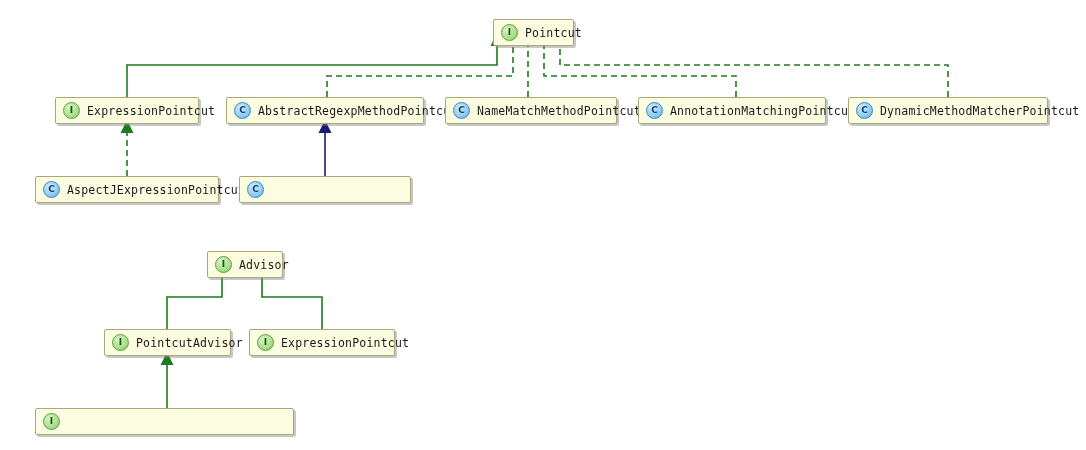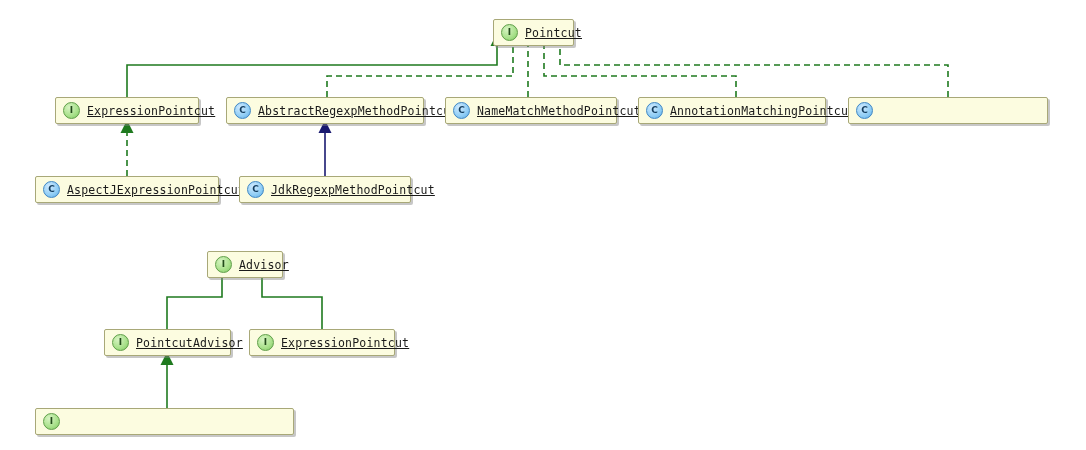--- a/index.html
+++ b/index.html
@@ -61,21 +61,20 @@
   .uml-node .stereo-icon.cls {
     background: radial-gradient(circle at 35% 30%, #cfeaff 0%, #8fcdf5 60%, #5aaae6 100%);
     border: 1px solid #3f86c4;
     color: #123c5e;
   }
   .uml-node .node-label {
     font-family: "DejaVu Sans Mono", "Liberation Mono", monospace;
     font-size: 11.5px;
     letter-spacing: 0.2px;
     color: #1a1a1a;
-    text-decoration: underline;
   }
 </style>
 </head>
 <body>
 
 <div id="canvas">
   <svg id="edges" viewBox="0 0 1086 450" width="1086" height="450" xmlns="http://www.w3.org/2000/svg">
       <path d="M 127,97 L 127,65 L 497,65 L 497,46" fill="none" stroke="#1f7a1f" stroke-width="1.6"></path>
       <path d="M 327,97 L 327,76 L 513,76 L 513,46" fill="none" stroke="#1f7a1f" stroke-width="1.6" stroke-dasharray="6,4"></path>
       <path d="M 528,97 L 528,46" fill="none" stroke="#1f7a1f" stroke-width="1.6" stroke-dasharray="6,4"></path>
@@ -113,28 +112,28 @@
       <div class="uml-node" style="left: 445px; top: 97px; width: 172px;">
         <span class="stereo-icon cls">C</span>
         <span class="node-label">NameMatchMethodPointcut</span>
       </div>
       <div class="uml-node" style="left: 638px; top: 97px; width: 188px;">
         <span class="stereo-icon cls">C</span>
         <span class="node-label">AnnotationMatchingPointcut</span>
       </div>
       <div class="uml-node" style="left: 848px; top: 97px; width: 200px;">
         <span class="stereo-icon cls">C</span>
+        <span class="node-label">DynamicMethodMatcherPointcut</span>
       </div>
       <div class="uml-node" style="left: 35px; top: 176px; width: 184px;">
         <span class="stereo-icon cls">C</span>
         <span class="node-label">AspectJExpressionPointcut</span>
       </div>
       <div class="uml-node" style="left: 239px; top: 176px; width: 172px;">
         <span class="stereo-icon cls">C</span>
-        <span class="node-label">JdkRegexpMethodPointcut</span>
       </div>
       <div class="uml-node" style="left: 207px; top: 251px; width: 76px;">
         <span class="stereo-icon iface">I</span>
         <span class="node-label">Advisor</span>
       </div>
       <div class="uml-node" style="left: 104px; top: 329px; width: 127px;">
         <span class="stereo-icon iface">I</span>
         <span class="node-label">PointcutAdvisor</span>
       </div>
       <div class="uml-node" style="left: 249px; top: 329px; width: 146px;">

